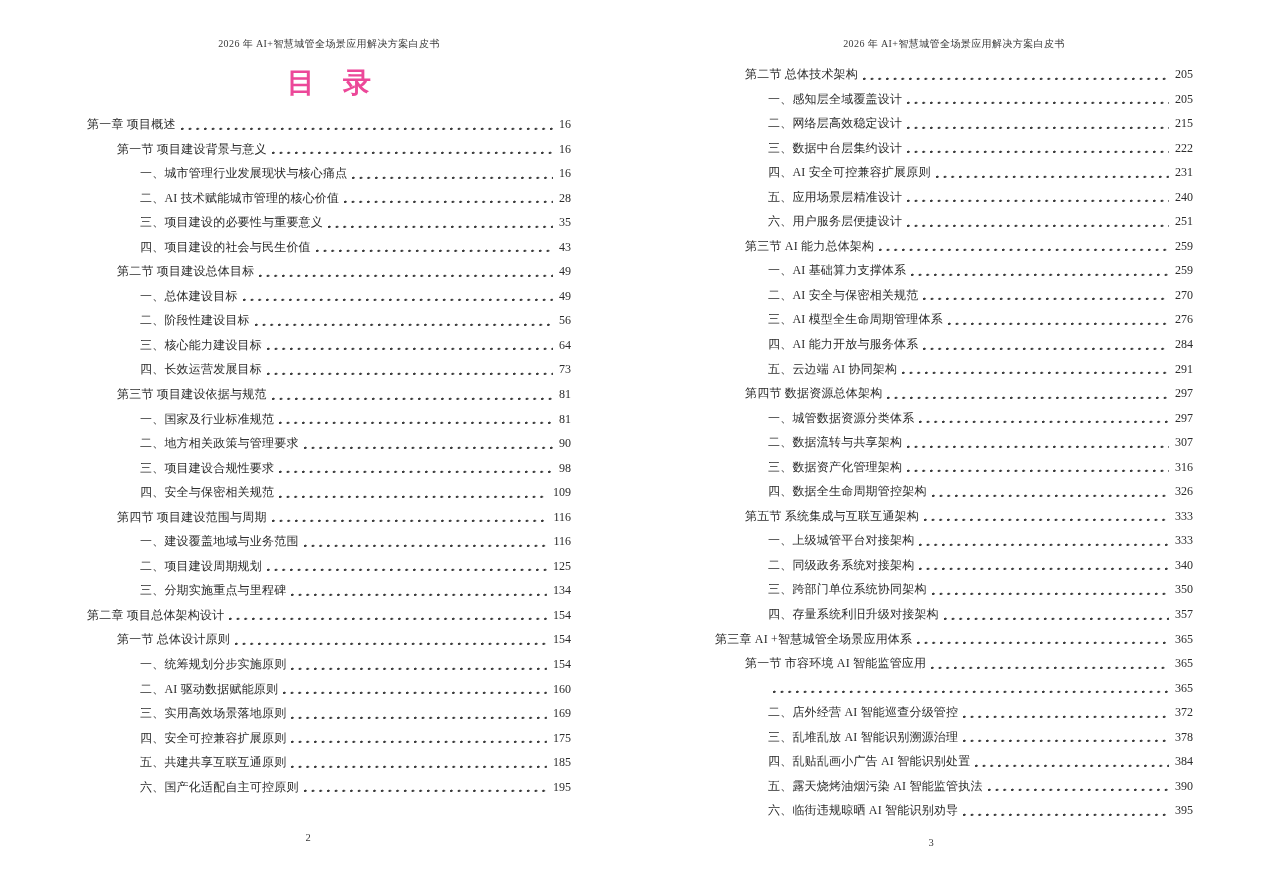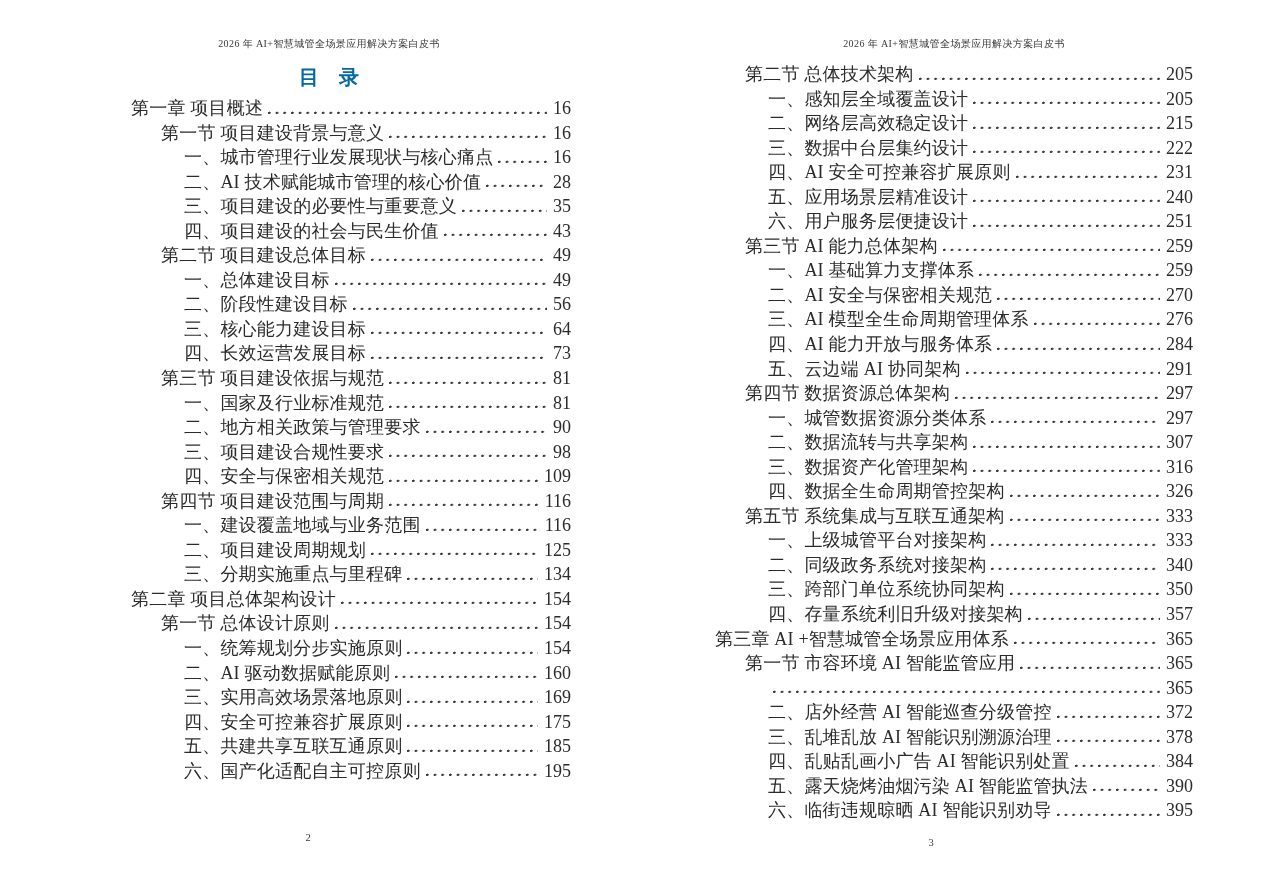--- a/index.html
+++ b/index.html
@@ -23,34 +23,34 @@
     font-size: 10px;
     letter-spacing: 0.4px;
     color: #3a3a3a;
     white-space: nowrap;
   }
   .toc-title {
     position: absolute;
     top: 64px; left: 0; width: 100%;
     margin: 0;
     text-align: center;
-    font-size: 20px;
+    font-size: 28px;
     font-weight: 700;
-    color: #0369a1;
+    color: #ec4899;
   }
   .entries { position: absolute; left: 0; right: 0; }
-  .page-left  .entries { top: 96px; margin-left: 44px; }
+  .page-left  .entries { top: 112px; }
   .page-right .entries { top: 62px; }
 
   .entry {
     display: flex;
     align-items: flex-start;
     height: 24.55px;
     line-height: 24.55px;
-    font-size: 18px;
+    font-size: 12px;
     white-space: nowrap;
   }
   .lvl1 { padding-left: 0; }
   .lvl2 { padding-left: 30px; }
   .lvl3 { padding-left: 53px; }
   .entry-text { letter-spacing: 0.2px; }
   .leader {
     flex: 1;
     height: 4px;
     align-self: flex-end;

